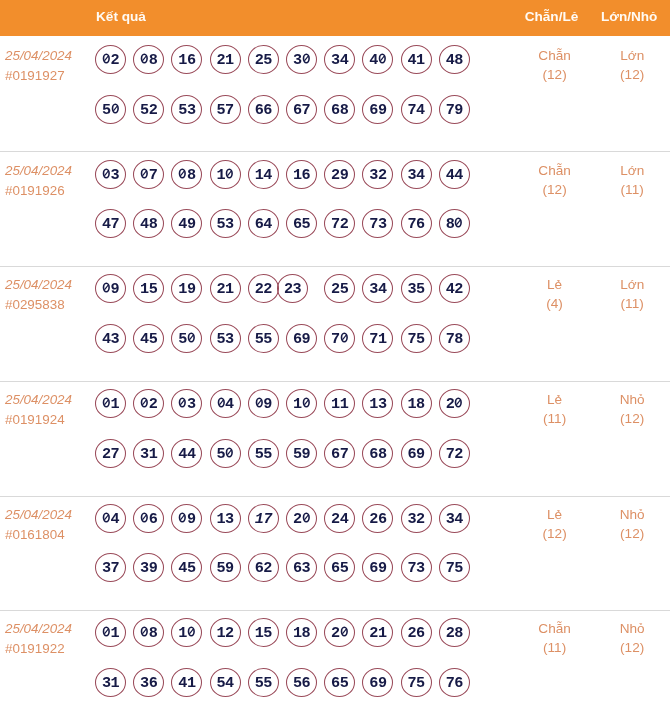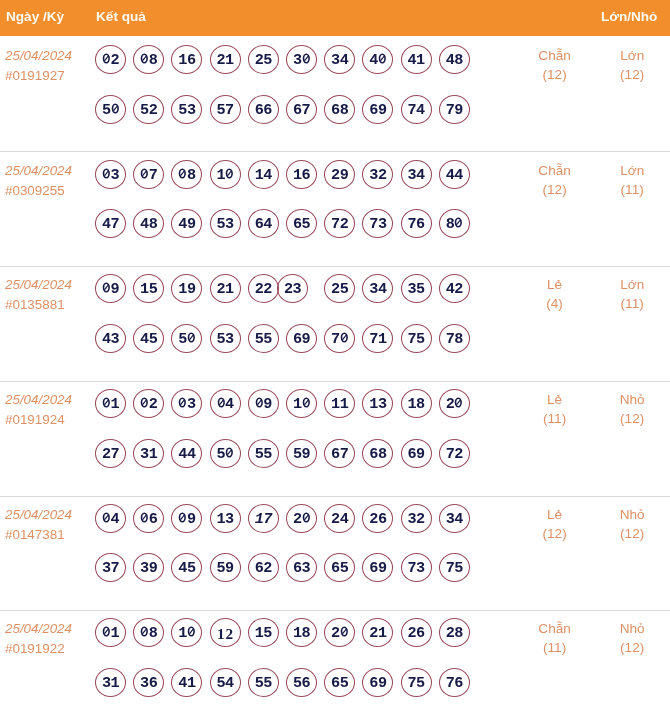--- a/index.html
+++ b/index.html
@@ -55,22 +55,22 @@
 
   .c-cell{position:absolute;width:120px;text-align:center;color:#DD9065;font-size:13.6px;white-space:nowrap;}
   .c-cell .l1{position:absolute;left:0;width:120px;top:0;}
   .c-cell .l2{position:absolute;left:0;width:120px;top:19.0px;}
 </style>
 </head>
 <body>
 
 <div class="table">
   <div class="thead">
-    <div class="th th-date">Ngày /Kỳ</div>
     <div class="th th-result">Kết quả</div>
+    <div class="th th-ce">Chẵn/Lẻ</div>
     <div class="th th-bs">Lớn/Nhỏ</div>
   </div>
   <div id="tbody">
       <div class="row" style="top: 36px;">
         <div class="c-date" style="top: 9.7px;">
           <span class="l1">25/04/2024</span>
           <span class="l2">#0191927</span>
         </div>
         <div class="ballrow" style="top: 8.6px;">
           <div class="ball" style="left: 0px;">
@@ -217,21 +217,21 @@
         </div>
         <div class="c-cell" style="left: 572.2px; top: 11.8px;">
           <span class="l1">Lớn</span>
           <span class="l2">(12)</span>
         </div>
       </div>
       <div class="rowline" style="top: 151px;"></div>
       <div class="row" style="top: 151px;">
         <div class="c-date" style="top: 9.7px;">
           <span class="l1">25/04/2024</span>
-          <span class="l2">#0309255</span>
+          <span class="l2">#0191926</span>
         </div>
         <div class="ballrow" style="top: 8.6px;">
           <div class="ball" style="left: 0px;">
             <svg class="ring" viewBox="0 0 31 31">
               <ellipse cx="15.5" cy="14.55" rx="15.0" ry="14.0" fill="none" stroke="#9A4B5A" stroke-width="1.05"></ellipse>
             </svg>
             <span class="inner"><svg class="zero" viewBox="0 0 86 110">
                 <ellipse cx="43" cy="55" rx="28" ry="42" fill="none" stroke="#161A46" stroke-width="16"></ellipse>
                 <line x1="24" y1="78" x2="62" y2="32" stroke="#161A46" stroke-width="12"></line>
               </svg><span class="d">3</span></span>
@@ -371,21 +371,21 @@
         </div>
         <div class="c-cell" style="left: 572.2px; top: 11.8px;">
           <span class="l1">Lớn</span>
           <span class="l2">(11)</span>
         </div>
       </div>
       <div class="rowline" style="top: 266px;"></div>
       <div class="row" style="top: 265px;">
         <div class="c-date" style="top: 9.7px;">
           <span class="l1">25/04/2024</span>
-          <span class="l2">#0135881</span>
+          <span class="l2">#0295838</span>
         </div>
         <div class="ballrow" style="top: 8.6px;">
           <div class="ball" style="left: 0px;">
             <svg class="ring" viewBox="0 0 31 31">
               <ellipse cx="15.5" cy="14.55" rx="15.0" ry="14.0" fill="none" stroke="#9A4B5A" stroke-width="1.05"></ellipse>
             </svg>
             <span class="inner"><svg class="zero" viewBox="0 0 86 110">
                 <ellipse cx="43" cy="55" rx="28" ry="42" fill="none" stroke="#161A46" stroke-width="16"></ellipse>
                 <line x1="24" y1="78" x2="62" y2="32" stroke="#161A46" stroke-width="12"></line>
               </svg><span class="d">9</span></span>
@@ -682,21 +682,21 @@
         </div>
         <div class="c-cell" style="left: 572.2px; top: 11.8px;">
           <span class="l1">Nhỏ</span>
           <span class="l2">(12)</span>
         </div>
       </div>
       <div class="rowline" style="top: 496px;"></div>
       <div class="row" style="top: 495px;">
         <div class="c-date" style="top: 9.7px;">
           <span class="l1">25/04/2024</span>
-          <span class="l2">#0147381</span>
+          <span class="l2">#0161804</span>
         </div>
         <div class="ballrow" style="top: 8.6px;">
           <div class="ball" style="left: 0px;">
             <svg class="ring" viewBox="0 0 31 31">
               <ellipse cx="15.5" cy="14.55" rx="15.0" ry="14.0" fill="none" stroke="#9A4B5A" stroke-width="1.05"></ellipse>
             </svg>
             <span class="inner"><svg class="zero" viewBox="0 0 86 110">
                 <ellipse cx="43" cy="55" rx="28" ry="42" fill="none" stroke="#161A46" stroke-width="16"></ellipse>
                 <line x1="24" y1="78" x2="62" y2="32" stroke="#161A46" stroke-width="12"></line>
               </svg><span class="d">4</span></span>
@@ -863,21 +863,21 @@
           </div>
           <div class="ball" style="left: 76.4px;">
             <svg class="ring" viewBox="0 0 31 31">
               <ellipse cx="15.5" cy="14.55" rx="15.0" ry="14.0" fill="none" stroke="#9A4B5A" stroke-width="1.05"></ellipse>
             </svg>
             <span class="inner"><span class="d">1</span><svg class="zero" viewBox="0 0 86 110">
                 <ellipse cx="43" cy="55" rx="28" ry="42" fill="none" stroke="#161A46" stroke-width="16"></ellipse>
                 <line x1="24" y1="78" x2="62" y2="32" stroke="#161A46" stroke-width="12"></line>
               </svg></span>
           </div>
-          <div class="ball" style="left: 114.6px; font-family: Liberation Serif, serif;">
+          <div class="ball" style="left: 114.6px;">
             <svg class="ring" viewBox="0 0 31 31">
               <ellipse cx="15.5" cy="14.55" rx="15.0" ry="14.0" fill="none" stroke="#9A4B5A" stroke-width="1.05"></ellipse>
             </svg>
             <span class="inner"><span class="d">1</span><span class="d">2</span></span>
           </div>
           <div class="ball" style="left: 152.8px;">
             <svg class="ring" viewBox="0 0 31 31">
               <ellipse cx="15.5" cy="14.55" rx="15.0" ry="14.0" fill="none" stroke="#9A4B5A" stroke-width="1.05"></ellipse>
             </svg>
             <span class="inner"><span class="d">1</span><span class="d">5</span></span>

